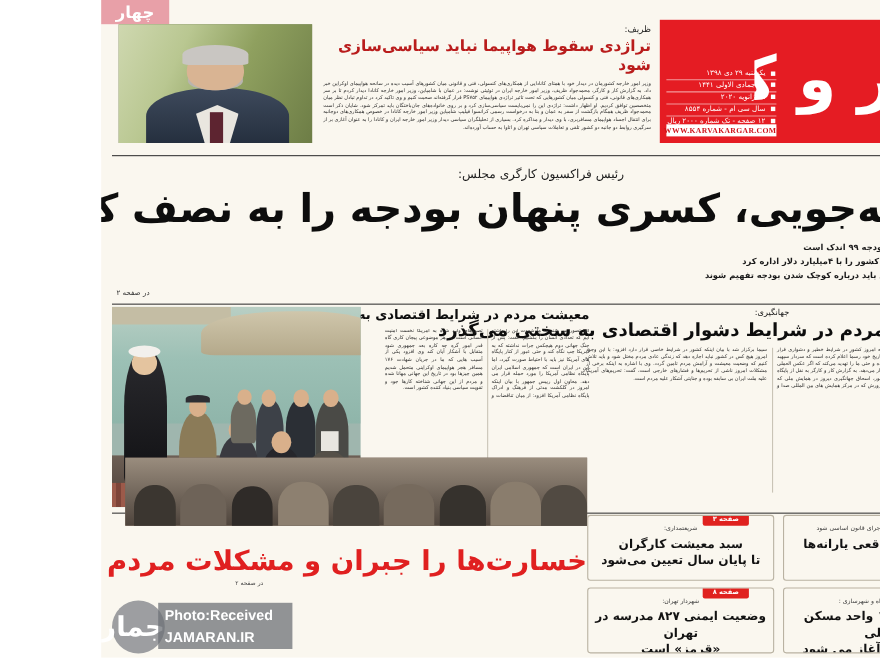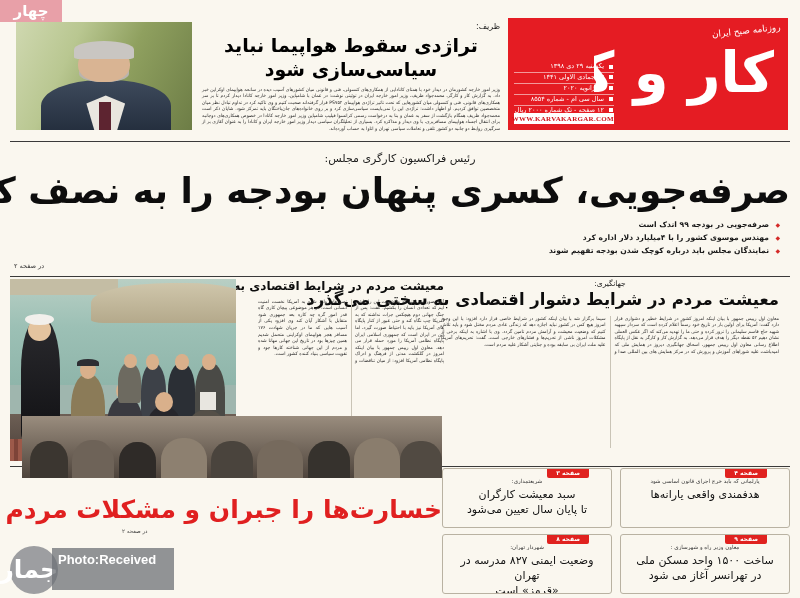--- a/index.html
+++ b/index.html
@@ -7,21 +7,21 @@
   html, body {
     width: 800px;
     height: 598px;
     overflow: hidden;
     background: #ffffff;
     font-family: "DejaVu Sans", "Liberation Sans", sans-serif;
   }
 
   #page {
     position: relative;
-    width: 800px;
+    width: 708px;
     height: 598px;
     background: #faf7ef;
     overflow: hidden;
     padding-left: 16px;
   }
 
   
   .top-row {
     position: absolute;
     top: 0; left: 0;
@@ -187,24 +187,24 @@
     height: 110px;
   }
   .kicker {
     font-size: 8px;
     color: #1a1a1a;
     text-align: right;
     margin-bottom: 3px;
     font-weight: normal;
   }
   .zarif-head {
-    font-size: 19px;
-    font-weight: bold;
-    color: #000000;
-    text-align: center;
+    font-size: 14px;
+    font-weight: bold;
+    color: #b91c1c;
+    text-align: right;
     line-height: 1.25;
     letter-spacing: -0.4px;
     margin-bottom: 5px;
   }
   .body-text {
     font-size: 4.6px;
     line-height: 6.6px;
     color: #2a2a2a;
     text-align: justify;
     text-justify: inter-word;
@@ -461,21 +461,21 @@
   .teaser-kicker {
     font-size: 5.6px;
     color: #3a3a3a;
     text-align: center;
     margin-bottom: 3px;
     white-space: nowrap;
     overflow: hidden;
   }
   .teaser-title {
     font-size: 11px;
-    font-weight: normal;
+    font-weight: bold;
     color: #121212;
     text-align: center;
     line-height: 1.38;
     letter-spacing: -0.3px;
   }
 
   
   .bl-photo {
     position: absolute;
     top: -52px;
@@ -713,16 +713,17 @@
 
     </div>
   </div>
 
   <div class="wm">
     <div class="wm-logo">
       <div class="glyph">جمارا</div>
     </div>
     <div class="wm-bar">
       <span>Photo:Received</span>
+      <span>JAMARAN.IR</span>
     </div>
   </div>
 
 </div>
 
 </body></html>

